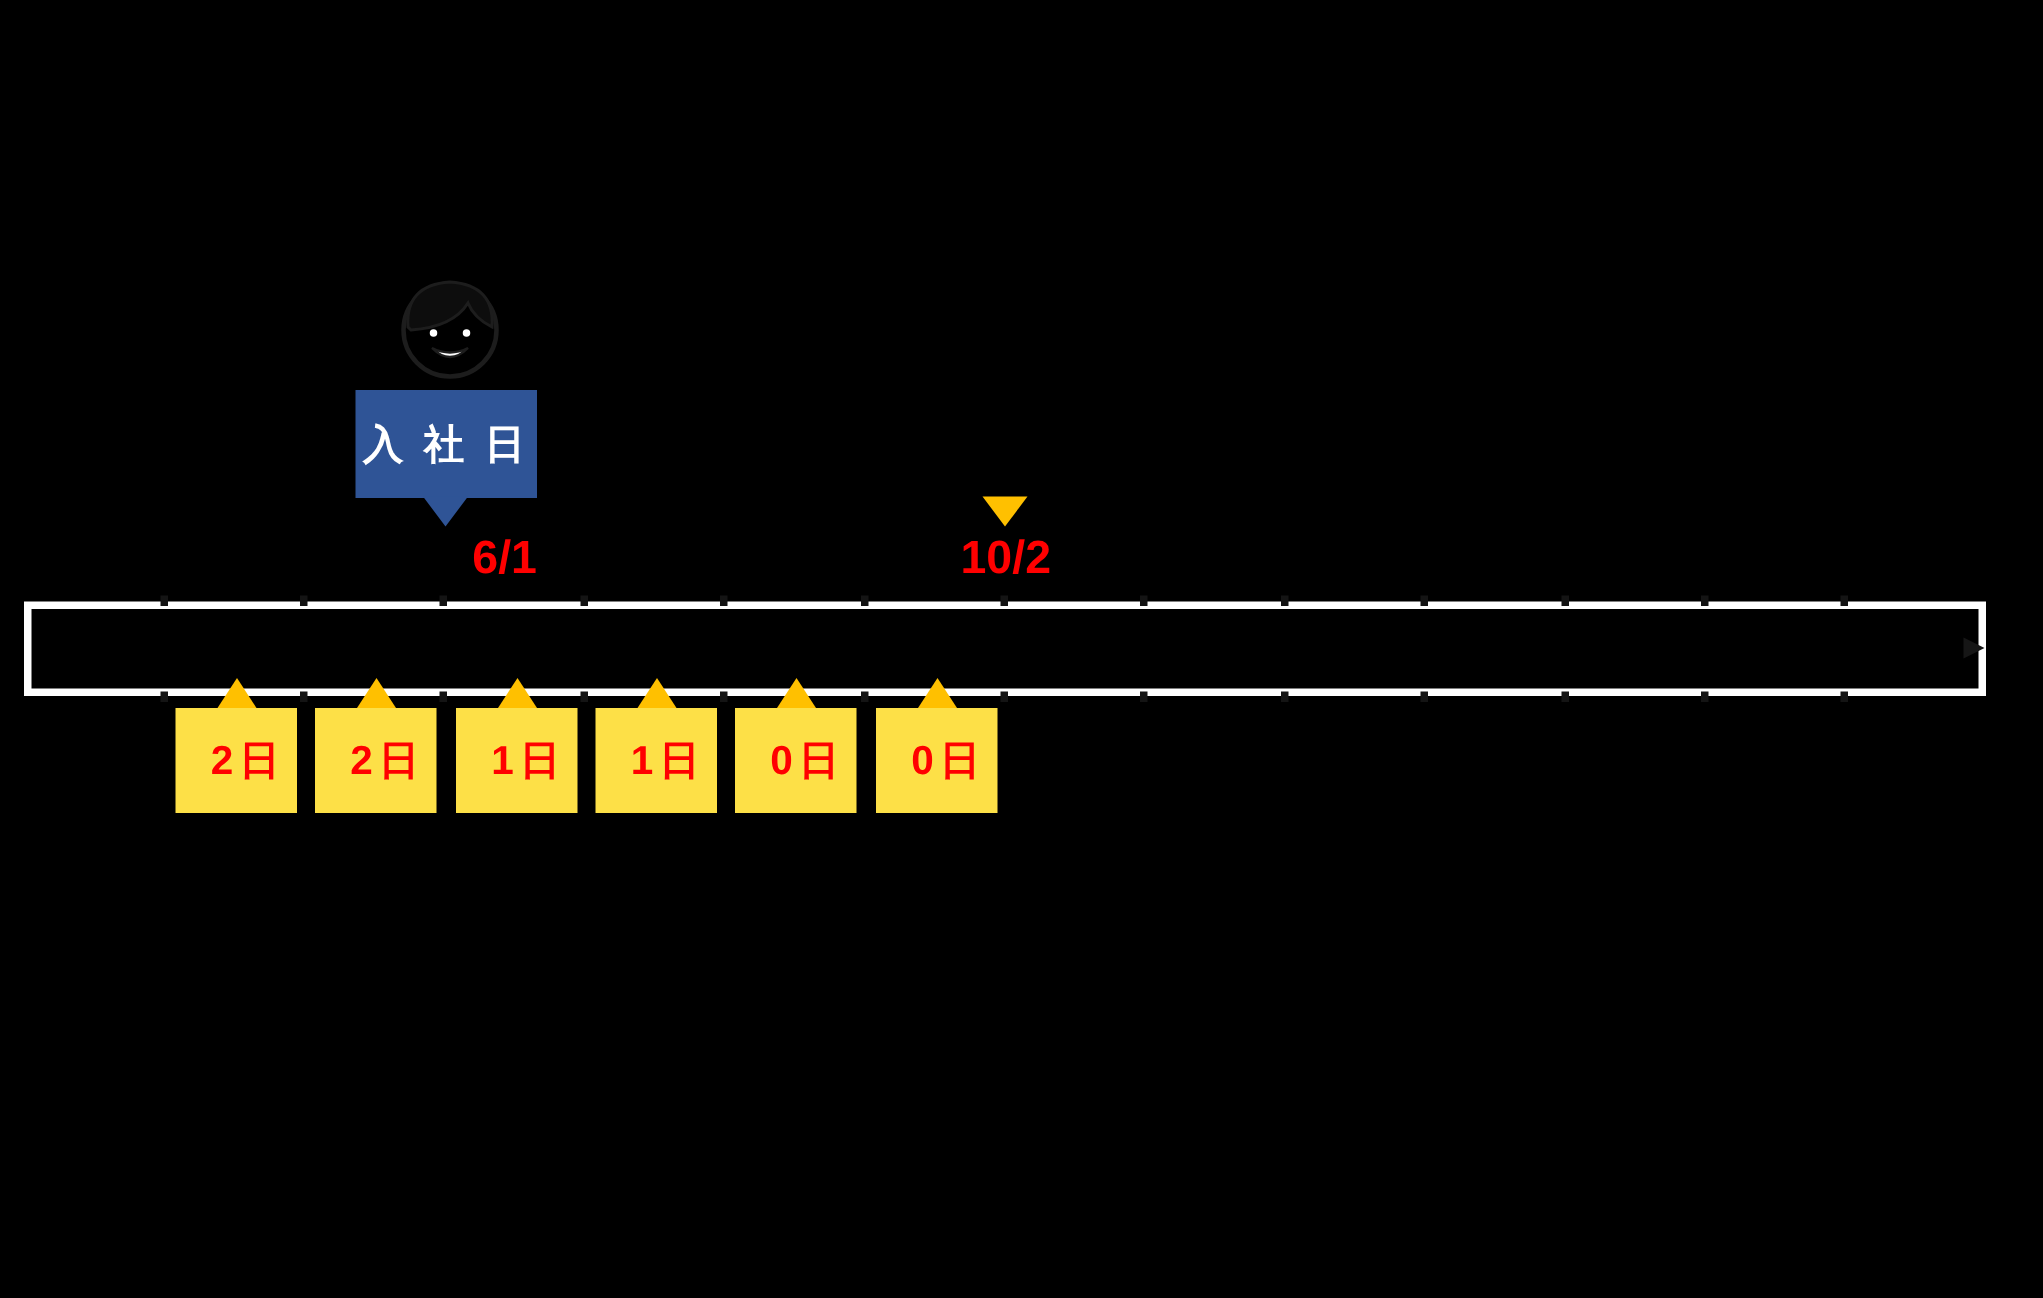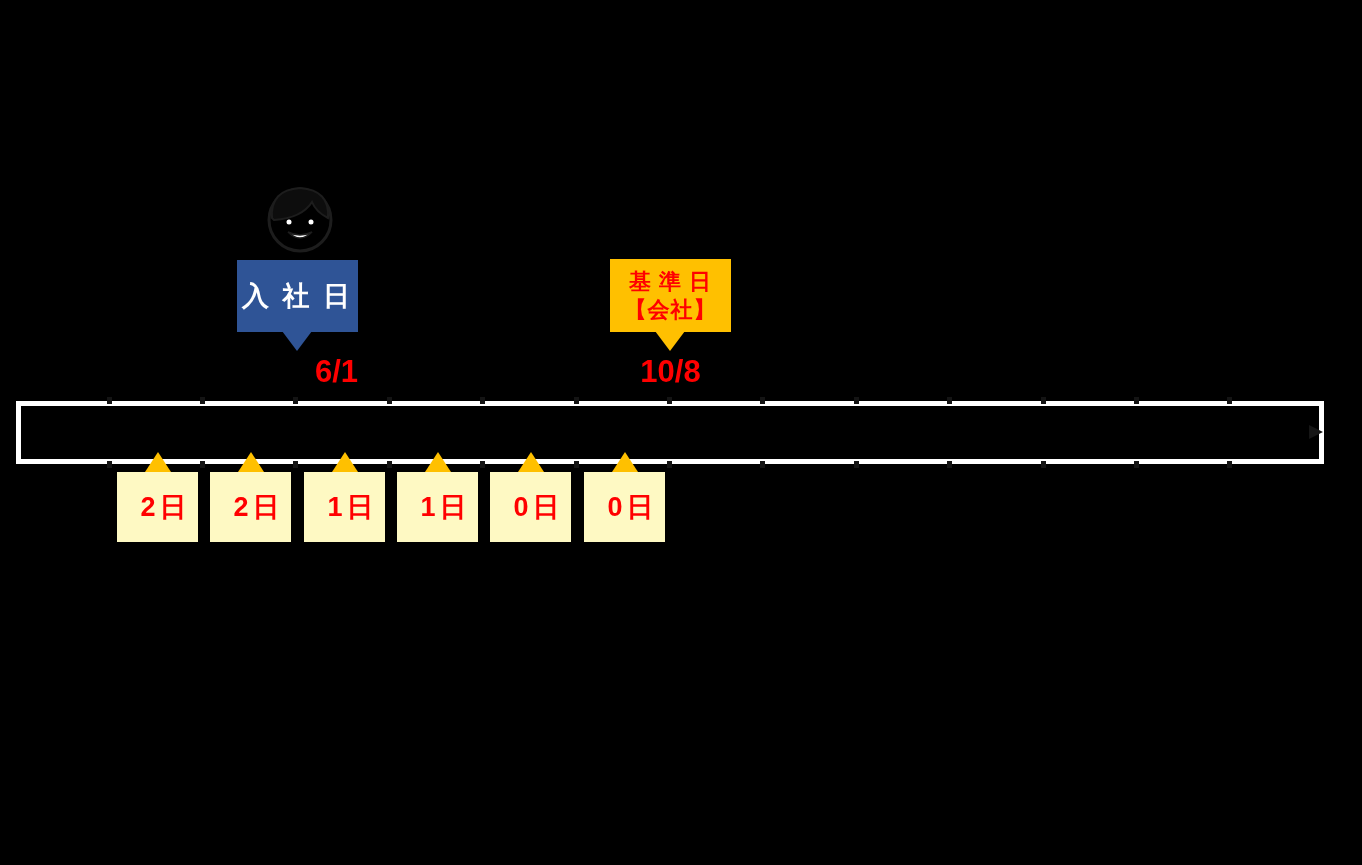--- a/index.html
+++ b/index.html
@@ -36,21 +36,21 @@
   .tick-bottom{top:461px;height:7px;}
   .bar-arrow{position:absolute;left:1309px;top:425px;width:0;height:0;z-index:2;
        border-top:7px solid transparent;border-bottom:7px solid transparent;
        border-left:14px solid #161616;}
 
   
   .marker{position:absolute;top:452px;width:81px;z-index:3;}
   .marker .up{width:0;height:0;margin:0 auto;
        border-left:13px solid transparent;border-right:13px solid transparent;
        border-bottom:20px solid #FFC000;}
-  .marker .box{width:81px;height:70px;background:#fef9c3;display:flex;
+  .marker .box{width:81px;height:70px;background:#fde047;display:flex;
        align-items:center;justify-content:center;color:#FF0000;
        font-size:27px;font-weight:bold;letter-spacing:4px;padding-left:16px;
        box-sizing:border-box;}
   .m0{left:117px}.m1{left:210px}.m2{left:304px}.m3{left:397px}.m4{left:490px}.m5{left:584px}
 
   
   .note{position:absolute;left:47px;top:739px;width:700px;text-align:center;
         color:#FF0000;font-size:27px;font-weight:bold;line-height:30px;}
 </style>
 </head>
@@ -65,26 +65,22 @@
     <circle cx="49" cy="44" r="2.5" fill="#ffffff"></circle>
     <path d="M26 54 Q38 66 50 54 Q38 60 26 54 Z" fill="#ffffff" stroke="#1d1d1d" stroke-width="1.5"></path>
   </svg>
 
   <div class="callout callout-join">
     <span>入 社 日</span>
   </div>
   <div class="ptr ptr-join"></div>
   <div class="date date-join">6/1</div>
 
-  <div class="callout callout-base">
-    <span>基 準 日</span>
-    <span>【会社】</span>
-  </div>
   <div class="ptr ptr-base"></div>
-  <div class="date date-base">10/8</div>
+  <div class="date date-base">10/2</div>
 
   <div class="bar"></div>
   <div id="ticks">
       <div class="tick tick-top" style="left: 106.5px;"></div>
       <div class="tick tick-bottom" style="left: 106.5px;"></div>
       <div class="tick tick-top" style="left: 199.9px;"></div>
       <div class="tick tick-bottom" style="left: 199.9px;"></div>
       <div class="tick tick-top" style="left: 293.3px;"></div>
       <div class="tick tick-bottom" style="left: 293.3px;"></div>
       <div class="tick tick-top" style="left: 386.7px;"></div>

